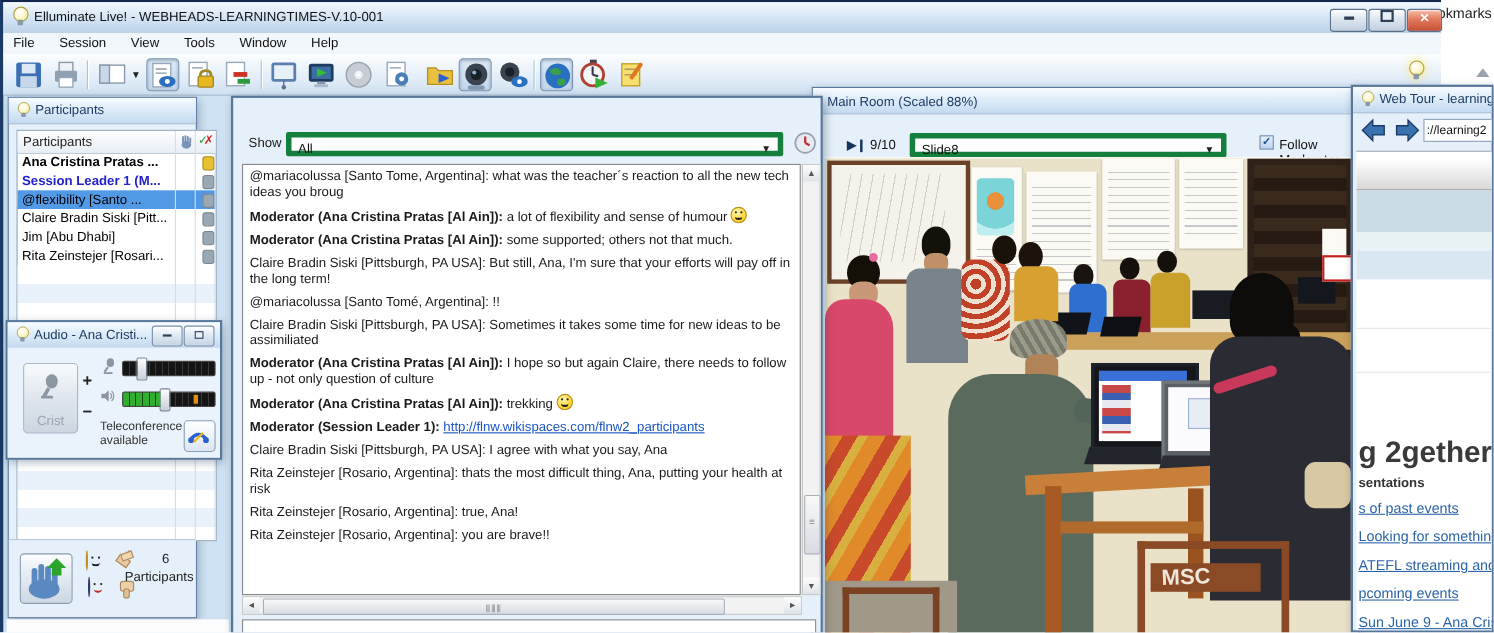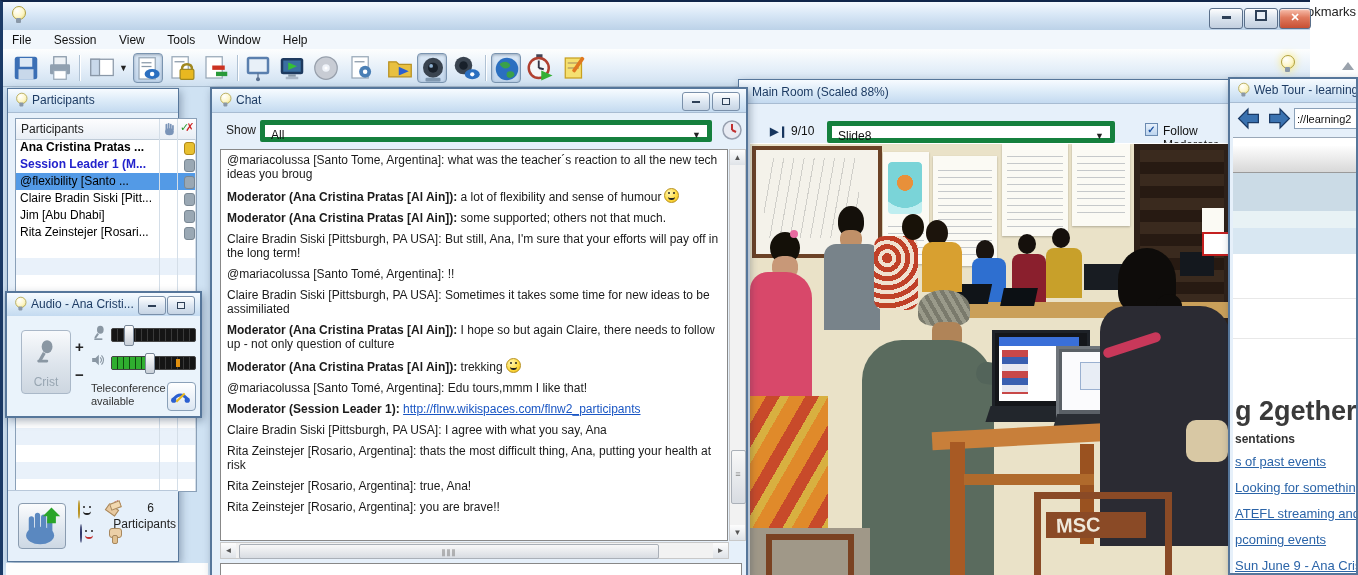--- a/index.html
+++ b/index.html
@@ -134,20 +134,21 @@
 <div id="stage">
 
   <div class="abs" id="behind"></div>
   <div class="abs" id="bookmarks-text">okmarks</div>
   <div class="abs" id="behind-up"></div>
 
   <div class="abs" id="mainwin">
 
     <div class="abs" id="titlebar">
       <span class="bulb abs" style="left:7px;top:4px;"><span class="glass"></span><span class="base"></span></span>
+      <span class="abs" id="title-text">Elluminate Live! - WEBHEADS-LEARNINGTIMES-V.10-001</span>
       <span class="abs wctrl" id="btn-min"><span class="minbar"></span></span>
       <span class="abs wctrl" id="btn-max"><span class="restsq"></span></span>
       <span class="abs wctrl" id="btn-close">✕</span>
     </div>
 
     <div class="abs" id="menubar">
       <span class="menu-item">File</span>
       <span class="menu-item">Session</span>
       <span class="menu-item">View</span>
       <span class="menu-item">Tools</span>
@@ -472,29 +473,20 @@
               <path d="M5 16 Q12 7 19 16" fill="none" stroke="#2b5fd0" stroke-width="3"></path>
               <circle cx="5.5" cy="16.5" r="2.5" fill="#2b5fd0"></circle>
               <circle cx="18.5" cy="16.5" r="2.5" fill="#2b5fd0"></circle>
               <path d="M8 18 L16 10" stroke="#e8b820" stroke-width="2"></path>
             </svg>
         </div>
       </div>
     </div>
 
     <div class="abs iwin" id="cwin">
-      <div class="ititle">
-        <span class="bulb">
-            <span class="glass"></span>
-            <span class="base"></span>
-          </span>
-        <span class="t">Chat</span>
-        <span class="smallbtn" style="right:36px;"><span class="minbar" style="width:8px;height:2px;"></span></span>
-        <span class="smallbtn" style="right:6px;"><span class="restsq" style="width:6px;height:5px;border-width:1.5px;"></span></span>
-      </div>
       <span id="chat-show-label">Show</span>
       <div class="dropdown" id="chat-filter">
         <span class="val">All</span>
         <span class="caret">▼</span>
       </div>
       <span id="chat-clock">
         <svg width="24" height="24" viewBox="0 0 24 24">
             <circle cx="12" cy="12" r="9" fill="#e8eaf2" stroke="#98a0b0" stroke-width="1.5"></circle>
             <line x1="12" y1="12" x2="12" y2="6" stroke="#c03030" stroke-width="2"></line>
             <line x1="12" y1="12" x2="16" y2="14" stroke="#c03030" stroke-width="2"></line>
@@ -502,21 +494,20 @@
       </span>
       <div id="msgarea">
           <div class="msg"><span class="s">@mariacolussa [Santo Tome, Argentina]:</span> <span>what was the teacher´s reaction to all the new tech ideas you broug</span></div>
           <div class="msg"><span class="s bold">Moderator (Ana Cristina Pratas [Al Ain]):</span> <span>a lot of flexibility and sense of humour</span><span class="smiley"></span></div>
           <div class="msg"><span class="s bold">Moderator (Ana Cristina Pratas [Al Ain]):</span> <span>some supported; others not that much.</span></div>
           <div class="msg"><span class="s">Claire Bradin Siski [Pittsburgh, PA USA]:</span> <span>But still, Ana, I'm sure that your efforts will pay off in the long term!</span></div>
           <div class="msg"><span class="s">@mariacolussa [Santo Tomé, Argentina]:</span> <span>!!</span></div>
           <div class="msg"><span class="s">Claire Bradin Siski [Pittsburgh, PA USA]:</span> <span>Sometimes it takes some time for new ideas to be assimiliated</span></div>
           <div class="msg"><span class="s bold">Moderator (Ana Cristina Pratas [Al Ain]):</span> <span>I hope so but again Claire, there needs to follow up - not only question of culture</span></div>
           <div class="msg"><span class="s bold">Moderator (Ana Cristina Pratas [Al Ain]):</span> <span>trekking</span><span class="smiley"></span></div>
-          <div class="msg"><span class="s">@mariacolussa [Santo Tomé, Argentina]:</span> <span>Edu tours,mmm I like that!</span></div>
           <div class="msg"><span class="s bold">Moderator (Session Leader 1):</span> <a href="#">http://flnw.wikispaces.com/flnw2_participants</a></div>
           <div class="msg"><span class="s">Claire Bradin Siski [Pittsburgh, PA USA]:</span> <span>I agree with what you say, Ana</span></div>
           <div class="msg"><span class="s">Rita Zeinstejer [Rosario, Argentina]:</span> <span>thats the most difficult thing, Ana, putting your health at risk</span></div>
           <div class="msg"><span class="s">Rita Zeinstejer [Rosario, Argentina]:</span> <span>true, Ana!</span></div>
           <div class="msg"><span class="s">Rita Zeinstejer [Rosario, Argentina]:</span> <span>you are brave!!</span></div>
         </div>
       <div class="vscroll">
         <span class="sarrow" style="top:0;left:0;">▲</span>
         <span class="sarrow" style="bottom:0;left:0;">▼</span>
         <span class="sthumb2" style="left:1px;top:300px;width:13px;height:52px;">

